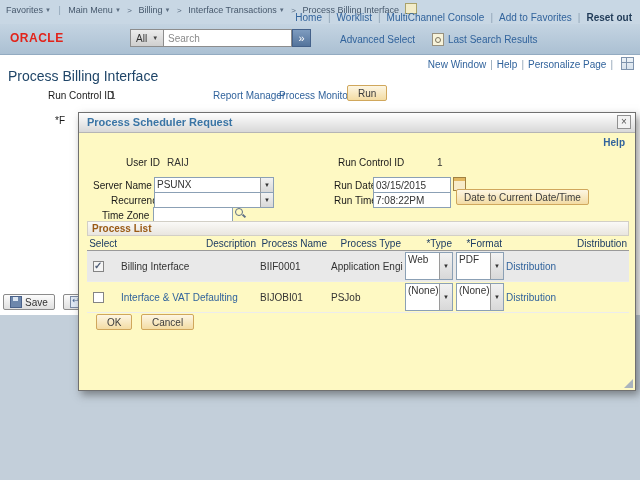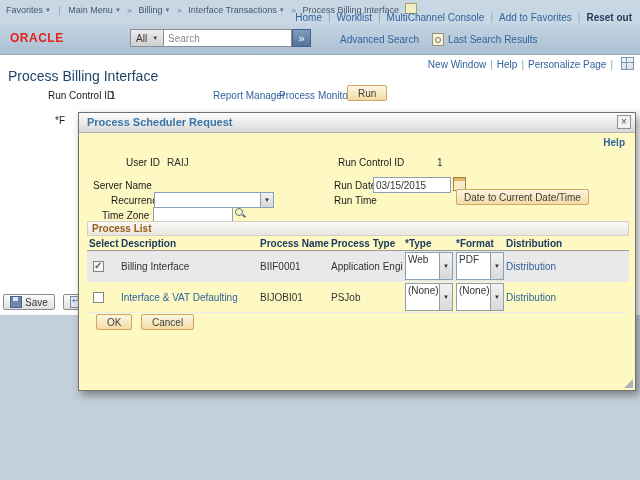--- a/index.html
+++ b/index.html
@@ -77,21 +77,21 @@
   .pssel-btn{width:12px;background:linear-gradient(#f2f2f2,#d8d8d8);border-left:1px solid #9a9a9a;
              font-size:6px;color:#333;display:flex;align-items:center;justify-content:center;cursor:pointer}
   .cal-icon{position:absolute;width:11px;height:12px;border:1px solid #a08141;cursor:pointer;
             background:linear-gradient(#e2b75f 0 3px,#f7ecc9 3px)}
   .mag-icon{position:absolute;width:12px;height:12px;cursor:pointer}
   .mag-icon::before{content:"";position:absolute;left:1px;top:1px;width:6px;height:6px;border:1px solid #5d6f85;border-radius:50%}
   .mag-icon::after{content:"";position:absolute;left:8px;top:8px;width:4px;height:2px;background:#5d6f85;transform:rotate(45deg)}
   .grouphdr{position:absolute;height:13px;line-height:13px;background:linear-gradient(#faf9f7,#e9e6df);
             border:1px solid #d2cfc6;font-size:10px;font-weight:bold;color:#9a5a15;padding:0 4px}
   .ptable{position:absolute;border-collapse:collapse;table-layout:fixed;font-size:10px}
-  .ptable th{font-weight:bold;color:#1c3b63;text-align:left;border-bottom:1px solid #9a9a9a;padding:1px 2px;height:12px;overflow:hidden;white-space:nowrap}
+  .ptable th{font-weight:normal;color:#1c3b63;text-align:right;border-bottom:1px solid #9a9a9a;padding:1px 2px;height:12px;overflow:hidden;white-space:nowrap}
   .ptable td{padding:1px 2px;height:16px;color:#333;overflow:hidden;white-space:nowrap;border-bottom:1px solid #ececec}
   .row-gray td{background:#e9e9e9}
   .cbx{appearance:none;-webkit-appearance:none;width:11px;height:11px;border:1px solid #848484;background:#fff;
        margin:0 0 0 4px;position:relative;vertical-align:middle;cursor:pointer}
   .cbx:checked{background:#f4f4f4}
   .cbx:checked::after{content:"✓";position:absolute;left:0px;top:-2px;font-size:10px;font-weight:bold;color:#4e5d77}
   .grip{position:absolute;right:2px;bottom:2px;width:0;height:0;border-left:9px solid transparent;
         border-bottom:9px solid #aab4bd;cursor:nwse-resize}
 </style>
 </head>
@@ -118,21 +118,21 @@
 <div class="oraclebar">
   <span class="logo">ORACLE</span>
   <div class="searchbox">
     <span class="scope">
         <span>All</span>
         <span class="chev">▼</span>
       </span>
     <input placeholder="Search" style="">
     <button class="go">»</button>
   </div>
-  <a class="adv">Advanced Search</a>
+  <a class="adv">Advanced Select</a>
   <span class="lsr-icon"></span>
   <a class="lsr">Last Search Results</a>
 </div>
 
 <div class="content">
   <div class="pagebar">
     <a>New Window</a><span class="pb-sep">|</span><a>Help</a><span class="pb-sep">|</span><a>Personalize Page</a><span class="pb-sep">|</span><span class="grid-icon"></span>
   </div>
   <div class="page-title">Process Billing Interface</div>
 
@@ -162,30 +162,35 @@
     <button class="dlg-close">×</button>
   </div>
   <a class="dlg-help">Help</a>
 
   <span class="lbl abs" style="left:47px;top:44px">User ID</span>
   <span class="val abs" style="left:88px;top:44px">RAIJ</span>
   <span class="lbl abs" style="left:259px;top:44px">Run Control ID</span>
   <span class="val abs" style="left:358px;top:44px">1</span>
 
   <span class="lbl abs" style="left:14px;top:67px">Server Name</span>
+  <span class="pssel" style="left:75px;top:64px;width:120px">
+      <span class="pssel-text">PSUNX</span>
+      <span class="pssel-btn">▼</span>
+    </span>
   <span class="lbl abs" style="left:255px;top:67px">Run Date</span>
   <input class="txt" style="left: 294px; top: 64px; width: 72px;" value="03/15/2015">
   <span class="cal-icon" style="left:374px;top:64px"></span>
 
   <span class="lbl abs" style="left:32px;top:82px">Recurrence</span>
   <span class="pssel" style="left:75px;top:79px;width:120px">
       <span class="pssel-text"></span>
       <span class="pssel-btn">▼</span>
     </span>
   <span class="lbl abs" style="left:255px;top:82px">Run Time</span>
+  <input class="txt" style="left: 294px; top: 79px; width: 72px;" value="7:08:22PM">
   <button class="tan-btn abs" style="left:377px;top:76px;padding:1px 7px">Date to Current Date/Time</button>
 
   <span class="lbl abs" style="left:23px;top:97px">Time Zone</span>
   <input class="txt" style="left: 74px; top: 94px; width: 74px;" value="">
   <span class="mag-icon" style="left:155px;top:94px"></span>
 
   <div class="grouphdr" style="left:8px;top:108px;width:532px">Process List</div>
 
   <table class="ptable" style="left:8px;top:123px;width:542px">
     <colgroup>

